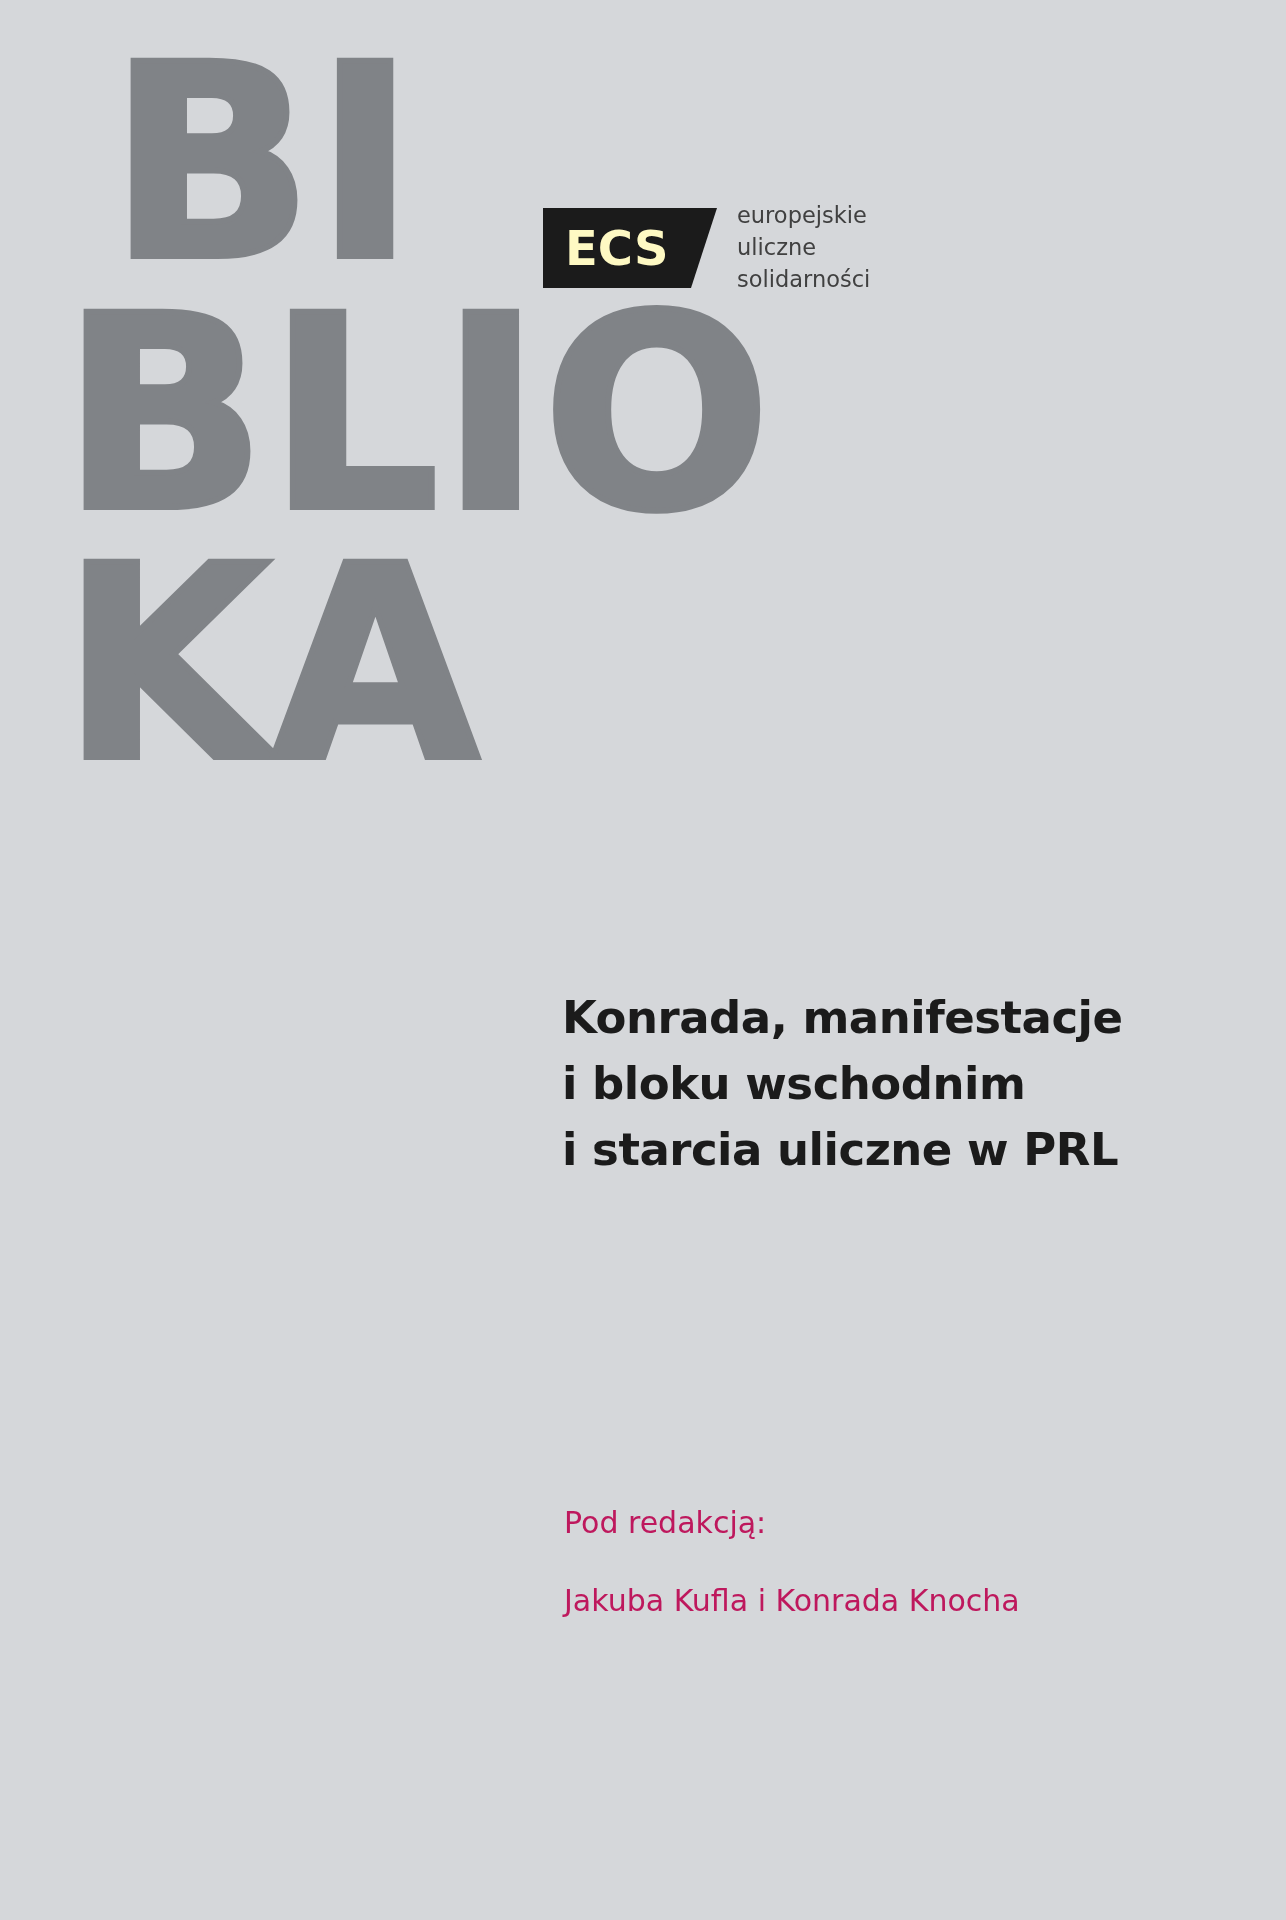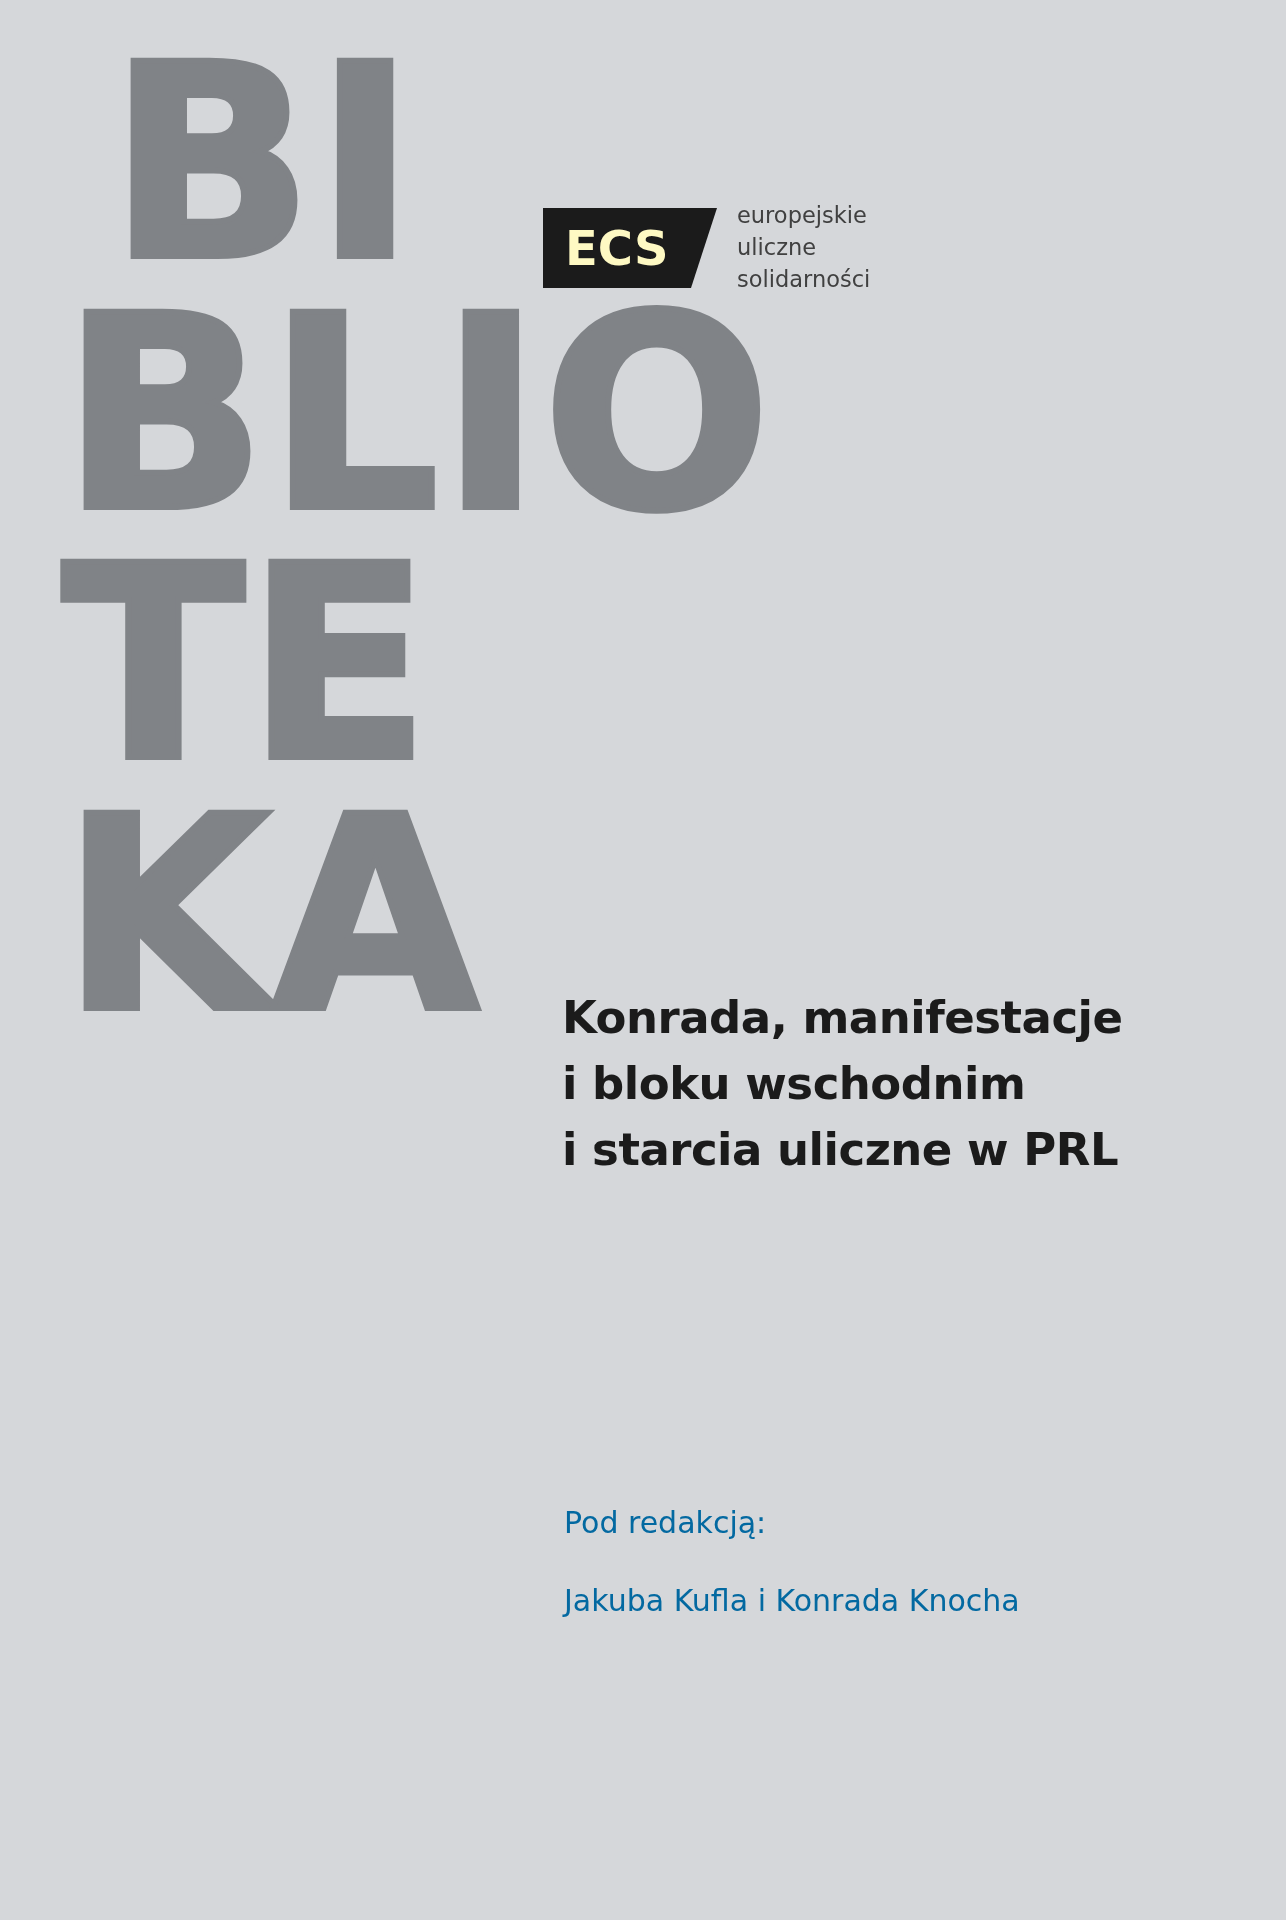--- a/index.html
+++ b/index.html
@@ -90,38 +90,37 @@
     letter-spacing: -0.5px;
   }
   .title span { display: block; white-space: pre; }
 
   
   .editors {
     position: absolute;
     left: 564px;
     top: 1508px;
     width: 700px;
-    color: #0369a1;
+    color: #be185d;
     font-family: "DejaVu Sans", sans-serif;
     font-size: 30px;
     line-height: 1;
     font-weight: 400;
   }
   .editors .eds-label { margin-bottom: 48px; display: block; white-space: pre; }
   .editors .eds-names { display: block; white-space: pre; }
 </style>
 </head>
 <body>
 
 <div class="cover">
 
   <div class="biblioteka">
     <span class="line-bi">BI</span>
     <span class="line-blio">BLIO</span>
-    <span class="line-te">TE</span>
     <span class="line-ka">KA</span>
   </div>
 
   <div class="logo">
     <div class="logo-mark">ECS</div>
     <div class="logo-text">
       <span>europejskie</span>
       <span>uliczne</span>
       <span>solidarności</span>
     </div>

